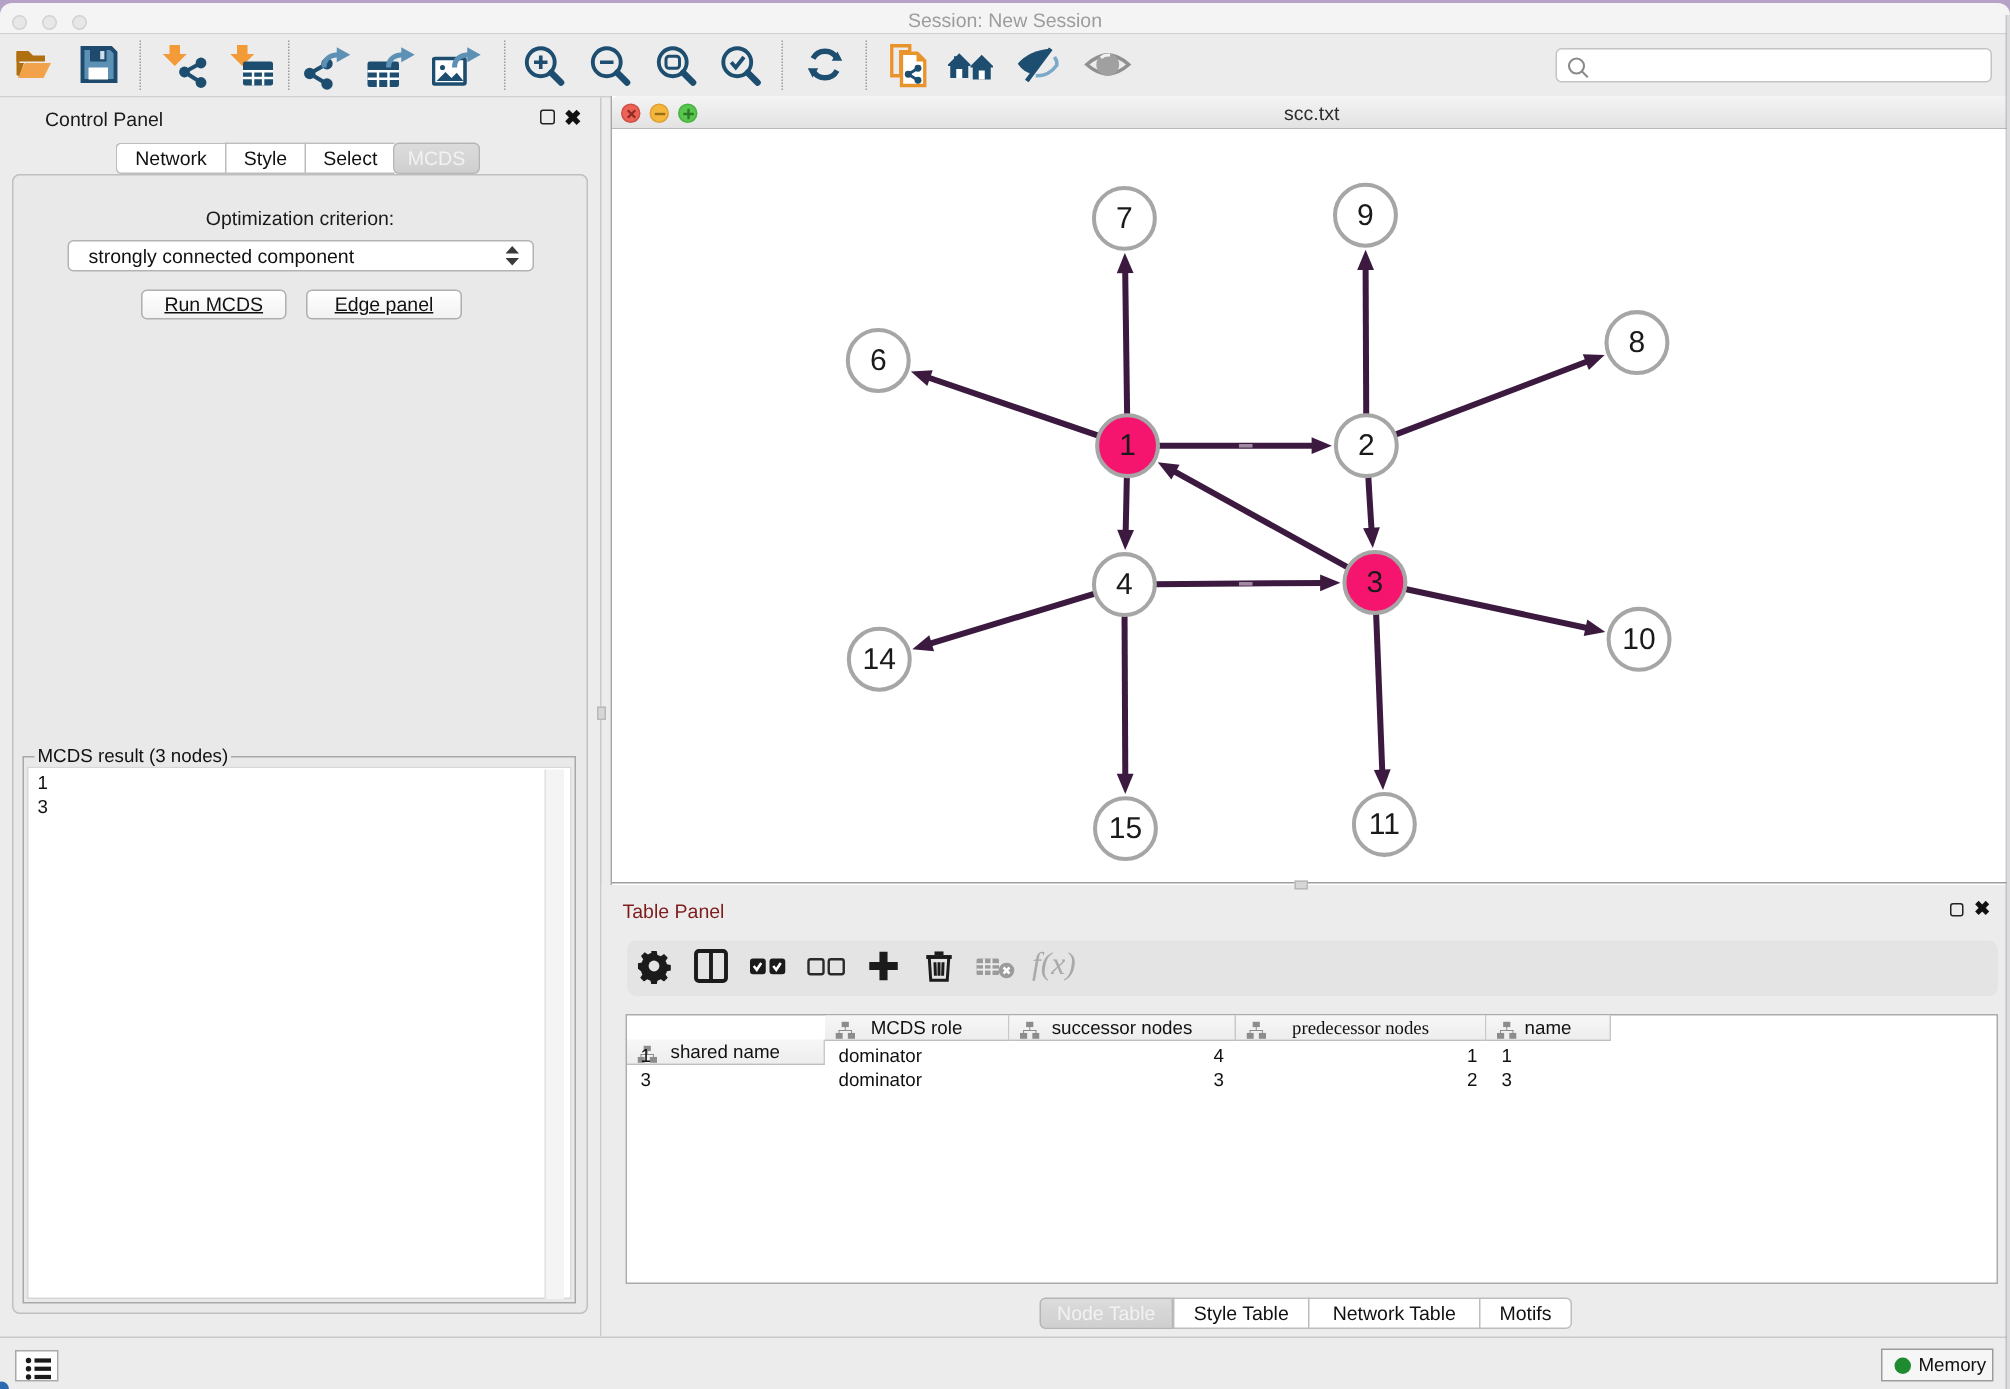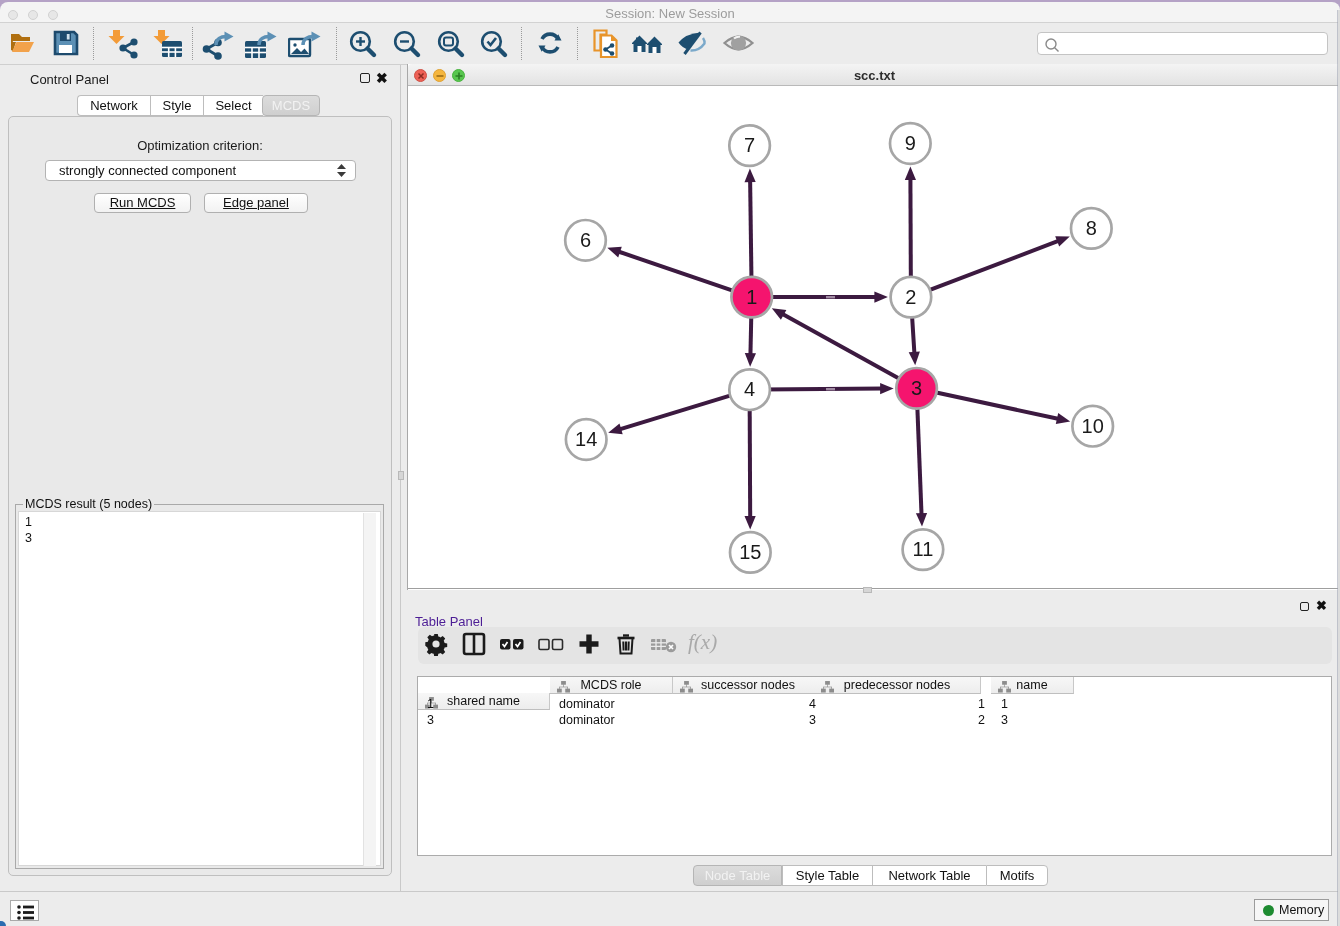--- a/index.html
+++ b/index.html
@@ -28,25 +28,25 @@
 #dropdown{position:absolute;left:36px;top:43px;width:311px;height:21px;background:#fff;border:1px solid #b3b3b3;border-radius:4px;font-size:13px;line-height:19px;padding-left:13px;color:#111;}
 .btn{position:absolute;height:20px;background:linear-gradient(#ffffff,#f2f2f2);border:1px solid #b0b0b0;border-radius:4px;font-size:13px;text-align:center;line-height:18px;color:#111;text-decoration:underline;}
 #fieldset{position:absolute;left:6px;top:387px;width:369px;height:365px;border:1px solid #a9a9a9;}
 #fslabel{position:absolute;left:7px;top:-8px;background:#e9e9e9;font-size:12.5px;color:#111;padding:0 2px;}
 #mcdsbox{position:absolute;left:2px;top:6px;width:363px;height:355px;background:#fff;border:1px solid #d7d7d7;font-size:12.5px;color:#111;line-height:16px;padding:2px 0 0 6px;}
 #mcdsscroll{position:absolute;right:4px;top:1px;width:13px;height:353px;background:#f4f4f4;border-left:1px solid #e2e2e2;}
 
 #netwin{left:407px;top:64px;width:933px;height:526px;background:#fff;border-left:1px solid #a8a8a8;}
 #nettitle{position:absolute;left:0;top:0;width:933px;height:22px;background:linear-gradient(#f4f4f4,#e3e3e3);border-bottom:1px solid #b9b9b9;border-radius:4px 4px 0 0;}
 .mac{position:absolute;top:4.5px;width:13px;height:13px;border-radius:50%;}
-#netname{position:absolute;top:4px;width:100%;text-align:center;font-size:13px;font-weight:700;color:#2d2d2d;}
+#netname{position:absolute;top:4px;width:100%;text-align:center;font-size:13px;font-weight:400;color:#2d2d2d;}
 #canvas{position:absolute;left:0;top:23px;width:933px;height:502px;background:#fff;border-bottom:1px solid #9f9f9f;}
 
 #tablepanel{left:401px;top:590px;width:939px;height:301px;background:#ececec;}
-#tp-title{position:absolute;left:14px;top:24px;font-size:13px;color:#4c1d95;}
+#tp-title{position:absolute;left:14px;top:10px;font-size:13px;color:#7f1d1d;}
 #tp-toolbar{position:absolute;left:17px;top:37px;width:914px;height:37px;background:#e4e4e4;border-radius:6px;}
 #tp-table{position:absolute;left:16px;top:86px;width:915px;height:180px;background:#fff;border:1px solid #ababab;}
 .hcell{position:absolute;top:0;height:17px;background:linear-gradient(#f7f7f7,#ededed);border-right:1px solid #c8c8c8;border-bottom:1px solid #bfbfbf;font-size:12.5px;color:#111;text-align:center;line-height:17px;}
 .cell{position:absolute;font-size:12.5px;color:#111;height:16px;line-height:16px;}
 #tp-tabs{left:292px;top:275px;}
 
 #statusbar{left:0;top:891px;width:1340px;height:35px;background:#ececec;border-top:1px solid #c9c9c9;}
 #listbtn{position:absolute;left:10px;top:8px;width:29px;height:21px;background:#fdfdfd;border:1px solid #a9a9a9;}
 #membtn{position:absolute;left:1254px;top:7px;width:75px;height:22px;background:#f6f6f6;border:1px solid #9b9b9b;font-size:12.5px;line-height:20px;color:#111;text-align:left;padding-left:24px;}
 </style></head>
@@ -226,21 +226,21 @@
     <div id="optlabel">Optimization criterion:</div>
     <div id="dropdown">strongly connected component
       <svg width="9" height="14" style="position:absolute;right:9px;top:3px">
             <polygon points="4.5,0 9,5 0,5" fill="#3a3a3a"></polygon>
             <polygon points="4.5,13 9,8 0,8" fill="#3a3a3a"></polygon>
           </svg>
     </div>
     <div class="btn" style="left:85px;top:76px;width:97px;">Run MCDS</div>
     <div class="btn" style="left:195px;top:76px;width:104px;">Edge panel</div>
     <div id="fieldset">
-      <div id="fslabel">MCDS result (5 nodes)</div>
+      <div id="fslabel">MCDS result (3 nodes)</div>
       <div id="mcdsbox">1<br>3<div id="mcdsscroll"></div></div>
     </div>
   </div>
 </div>
 <div id="netwin" class="abs">
   <div id="nettitle">
     <div class="mac" style="left:6px;background:#ee6156;border:0.5px solid #ce5146;">
           <svg width="12" height="12" viewBox="0 0 12 12" style="position:absolute;left:0;top:0">
             <path d="M3.5 3.5 l5 5 M8.5 3.5 l-5 5" stroke="#8e2b22" stroke-width="1.5"></path>
           </svg>
@@ -395,21 +395,21 @@
 <div class="hcell" style="left:255px;width:151px;"><span style="position:absolute;left:7px;top:3px;"><svg width="13" height="12" viewBox="0 0 12 11" style="vertical-align:-1px">
               <g fill="#8c8c8c">
                 <rect x="3.8" y="0" width="4.4" height="3.4"></rect>
                 <rect x="0" y="7" width="4.4" height="3.6"></rect>
                 <rect x="7.6" y="7" width="4.4" height="3.6"></rect>
                 <path d="M5.7 3 h0.6 v2.5 h-0.6 z"></path>
                 <path d="M1.8 5.2 h8.4 v0.6 H1.8 z"></path>
                 <path d="M1.9 5.5 h0.6 v2 h-0.6 z M9.5 5.5 h0.6 v2 h-0.6 z"></path>
               </g>
             </svg></span>successor nodes</div>
-<div class="hcell" style="left:396px;width:167px;"><span style="position:absolute;left:7px;top:3px;"><svg width="13" height="12" viewBox="0 0 12 11" style="vertical-align:-1px">
+<div class="hcell" style="left:406px;width:167px;font-family:Liberation Serif, serif;"><span style="position:absolute;left:7px;top:3px;"><svg width="13" height="12" viewBox="0 0 12 11" style="vertical-align:-1px">
               <g fill="#8c8c8c">
                 <rect x="3.8" y="0" width="4.4" height="3.4"></rect>
                 <rect x="0" y="7" width="4.4" height="3.6"></rect>
                 <rect x="7.6" y="7" width="4.4" height="3.6"></rect>
                 <path d="M5.7 3 h0.6 v2.5 h-0.6 z"></path>
                 <path d="M1.8 5.2 h8.4 v0.6 H1.8 z"></path>
                 <path d="M1.9 5.5 h0.6 v2 h-0.6 z M9.5 5.5 h0.6 v2 h-0.6 z"></path>
               </g>
             </svg></span>predecessor nodes</div>
 <div class="hcell" style="left:573px;width:83px;"><span style="position:absolute;left:7px;top:3px;"><svg width="13" height="12" viewBox="0 0 12 11" style="vertical-align:-1px">

